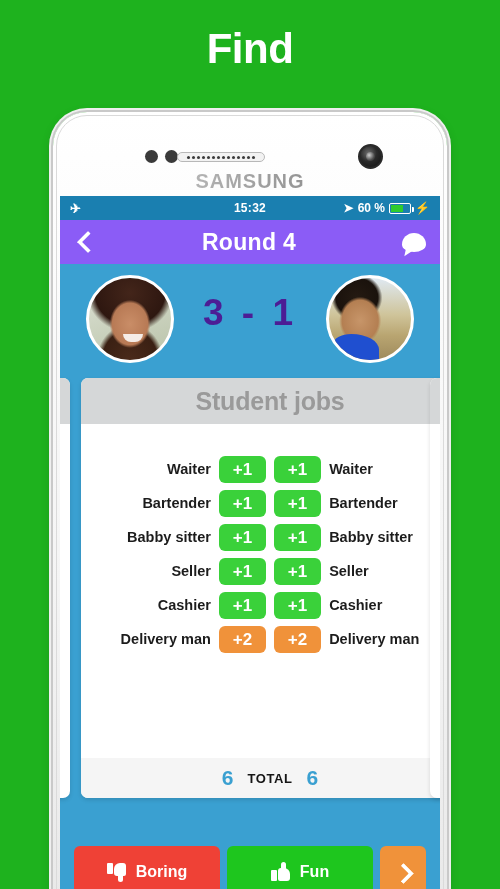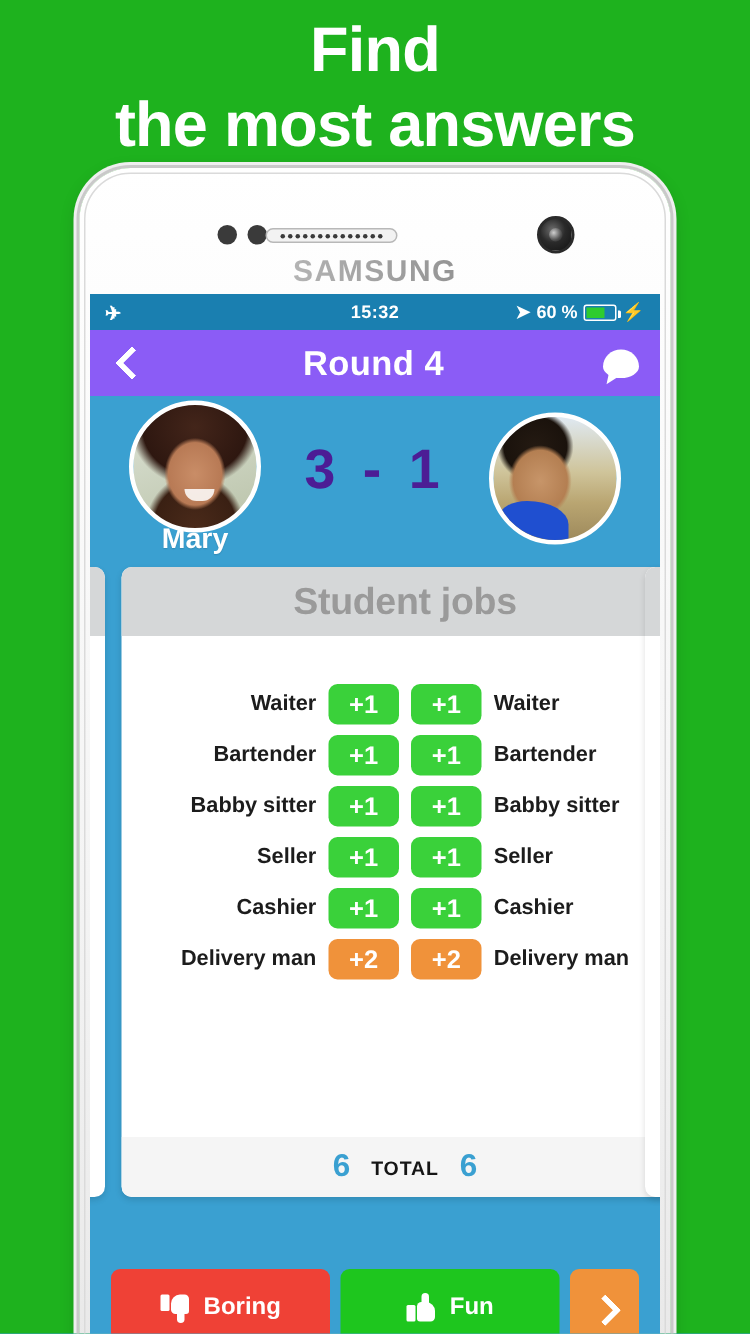--- a/index.html
+++ b/index.html
@@ -7,21 +7,21 @@
     width: 500px; height: 889px;
     overflow: hidden;
     font-family: "Liberation Sans", sans-serif;
   }
   body { background: #1eb21e; position: relative; }
 
   
   .headline {
     position: absolute; top: 0; left: 0; width: 500px; height: 112px;
     display: flex; flex-direction: column; align-items: center; justify-content: flex-start;
-    padding-top: 8px;
+    padding-top: 24px;
     color: #ffffff;
     text-align: center;
     font-weight: bold;
     letter-spacing: -0.5px;
   }
   .headline .l1 { font-size: 42px; line-height: 50px; }
   .headline .l2 { font-size: 42px; line-height: 50px; }
 
   
   .phone {
@@ -271,21 +271,20 @@
   }
   .plane { font-size: 13px; line-height: 1; }
   .loc   { font-size: 12px; line-height: 1; }
   .bolt  { font-size: 12px; line-height: 1; }
 </style>
 </head>
 <body>
 
 <div class="headline">
   <div class="l1">Find</div>
-  <div class="l2">the most answers</div>
 </div>
 
 <div class="phone">
   <div class="phone-inner-edge"></div>
 
   <div class="bezel-top">
     <div class="sensors">
       <div class="sensor-dot"></div>
       <div class="sensor-dot"></div>
     </div>
@@ -328,21 +327,20 @@
 
     <div class="navbar">
       <span class="chev-back"></span>
       <span class="nav-title">Round 4</span>
       <span class="bubble"></span>
     </div>
 
     <div class="players">
       <div class="player">
         <div class="avatar mary"></div>
-        <div class="pname">Mary</div>
       </div>
       <div class="score">3 - 1</div>
       <div class="player">
         <div class="avatar john"></div>
       </div>
     </div>
 
     <div class="carousel">
       <div class="card side left">
         <div class="card-header"></div>

